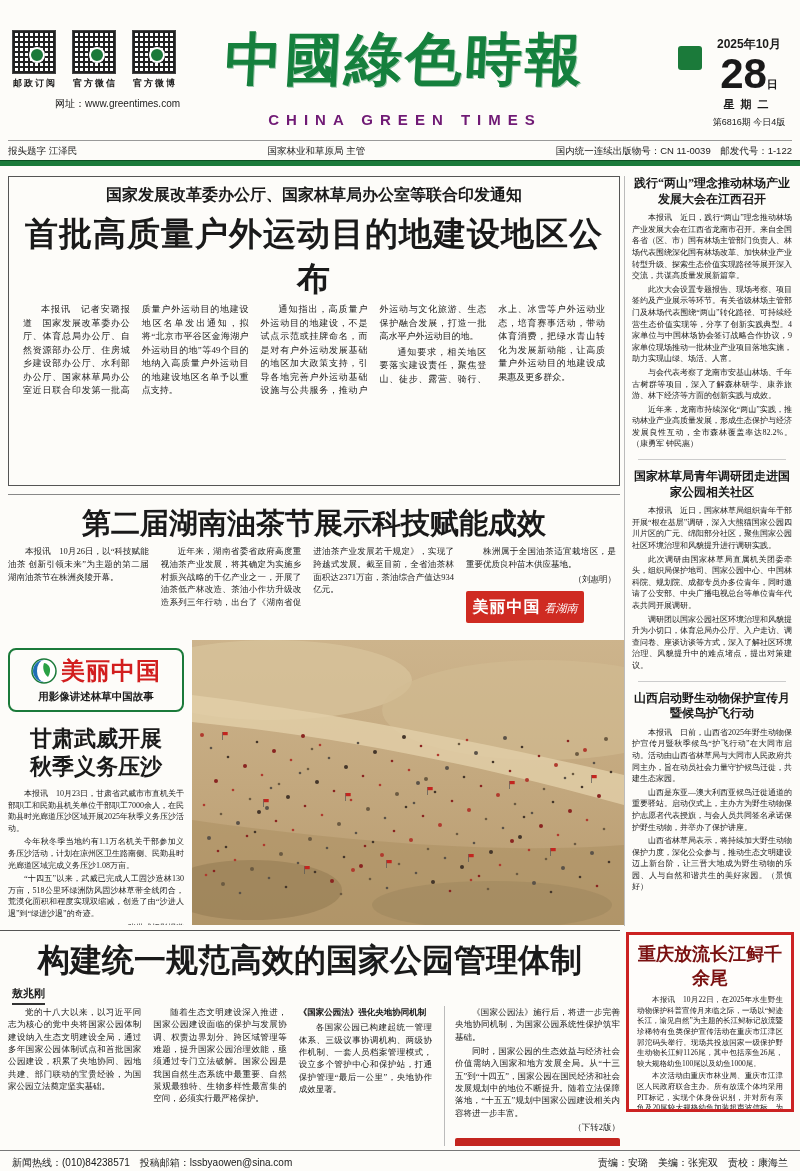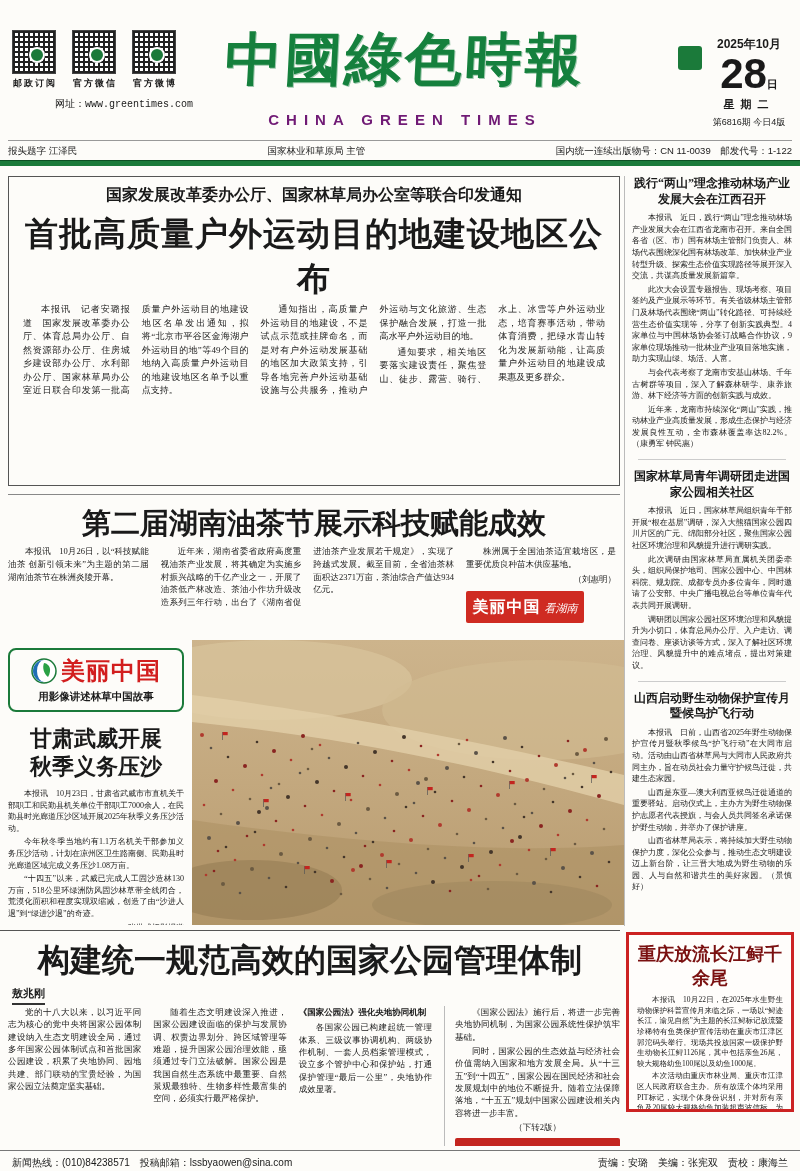--- a/index.html
+++ b/index.html
@@ -9,21 +9,21 @@
   
   .qr-group { position:absolute; left:12px; top:30px; width:190px; }
   .qr-row { display:flex; gap:14px; }
   .qr { width:46px; text-align:center; }
   .qr-img { width:44px; height:44px; border:1px solid #444; position:relative;
     background:
       repeating-linear-gradient(0deg,#222 0 2px,transparent 2px 5px),
       repeating-linear-gradient(90deg,#222 0 2px,#fff 2px 5px); }
   .qr-img::after { content:""; position:absolute; left:16px; top:16px; width:12px; height:12px; background:#1b7a3a; border-radius:50%; border:2px solid #fff; }
   .qr-label { font-size:9px; font-weight:bold; letter-spacing:2px; margin-top:3px; font-family:"Liberation Sans",sans-serif; }
-  .website { font-size:10px; margin-top:7px; font-family:Liberation Mono, monospace;padding-left:43px; }
+  .website { font-size:10px; margin-top:7px; font-family:Liberation Sans, sans-serif;padding-left:43px; }
   .masthead { position:absolute; left:205px; top:14px; width:400px; text-align:center; }
   .masthead-title { font-size:57px; font-weight:bold; color:#15803d; letter-spacing:3px; transform:skewX(-3deg); text-shadow:1px 1px 0 #9ec9ae; line-height:1.6; }
   .masthead-sub { font-size:15px; font-weight:bold; color:#701a75; letter-spacing:7px; margin-top:6px; font-family:"Liberation Sans",sans-serif; }
   .seal { position:absolute; left:678px; top:46px; width:24px; height:24px; background:#1b7a3a; border-radius:3px; }
   .datebox { position:absolute; left:706px; top:36px; width:86px; text-align:center; font-family:"Liberation Sans",sans-serif; }
   .date-ym { font-size:12px; font-weight:bold; }
   .date-day { font-size:42px; font-weight:bold; line-height:1; display:inline-block; }
   .date-day-suffix { font-size:11px; font-weight:bold; }
   .date-week { font-size:11px; font-weight:bold; letter-spacing:6px; margin-top:2px; }
   .date-issue { font-size:9px; margin-top:4px; }
@@ -67,21 +67,21 @@
 
   .photo-wrap { position:absolute; left:192px; top:640px; width:432px; height:285px; }
   .photo-wrap svg { display:block; }
 
   
   .bottom-headline { position:absolute; left:0; top:930px; width:620px; text-align:center; font-size:32px; font-weight:bold; border-top:1px solid #555; padding-top:8px; }
   .byline-ao { position:absolute; left:12px; top:986px; font-size:11px; font-weight:bold; border-bottom:2px solid #333; padding-bottom:2px; }
   .bottom-body { position:absolute; left:8px; top:1006px; width:424px; height:140px; column-count:3; column-gap:12px; font-size:8.5px; line-height:1.45; text-align:justify; overflow:hidden; }
   .subhead { font-weight:bold; text-indent:0; margin:3px 0; }
   .bottom-right-col { position:absolute; left:444px; top:1006px; width:176px; height:140px; border-left:1px solid #bbb; padding-left:10px; font-size:8.5px; line-height:1.45; text-align:justify; overflow:hidden; }
-  .turn-note { text-align:center; }
+  .turn-note { text-align:right; }
   .gp-badge { margin-top:5px; background:#c3251f; color:#fff; padding:5px 7px; display:flex; align-items:center; gap:5px; border-radius:2px; }
   .gp-badge .main { font-size:19px; font-weight:bold; letter-spacing:1px; }
 
   .cq-box { position:absolute; left:626px; top:932px; width:168px; height:180px; border:3px solid #cc2222; padding:7px 8px; overflow:hidden; background:#fffdfb; }
   .cq-head { text-align:center; font-size:18px; font-weight:bold; color:#7a1010; margin-bottom:5px; }
   .cq-body { font-size:7.5px; line-height:1.42; text-align:justify; }
 
   .footer { position:absolute; left:0; top:1150px; width:800px; border-top:1px solid #777; padding:5px 12px 0; display:flex; justify-content:space-between; font-size:10px; font-family:"Liberation Sans",sans-serif; }
 </style>
 </head>

